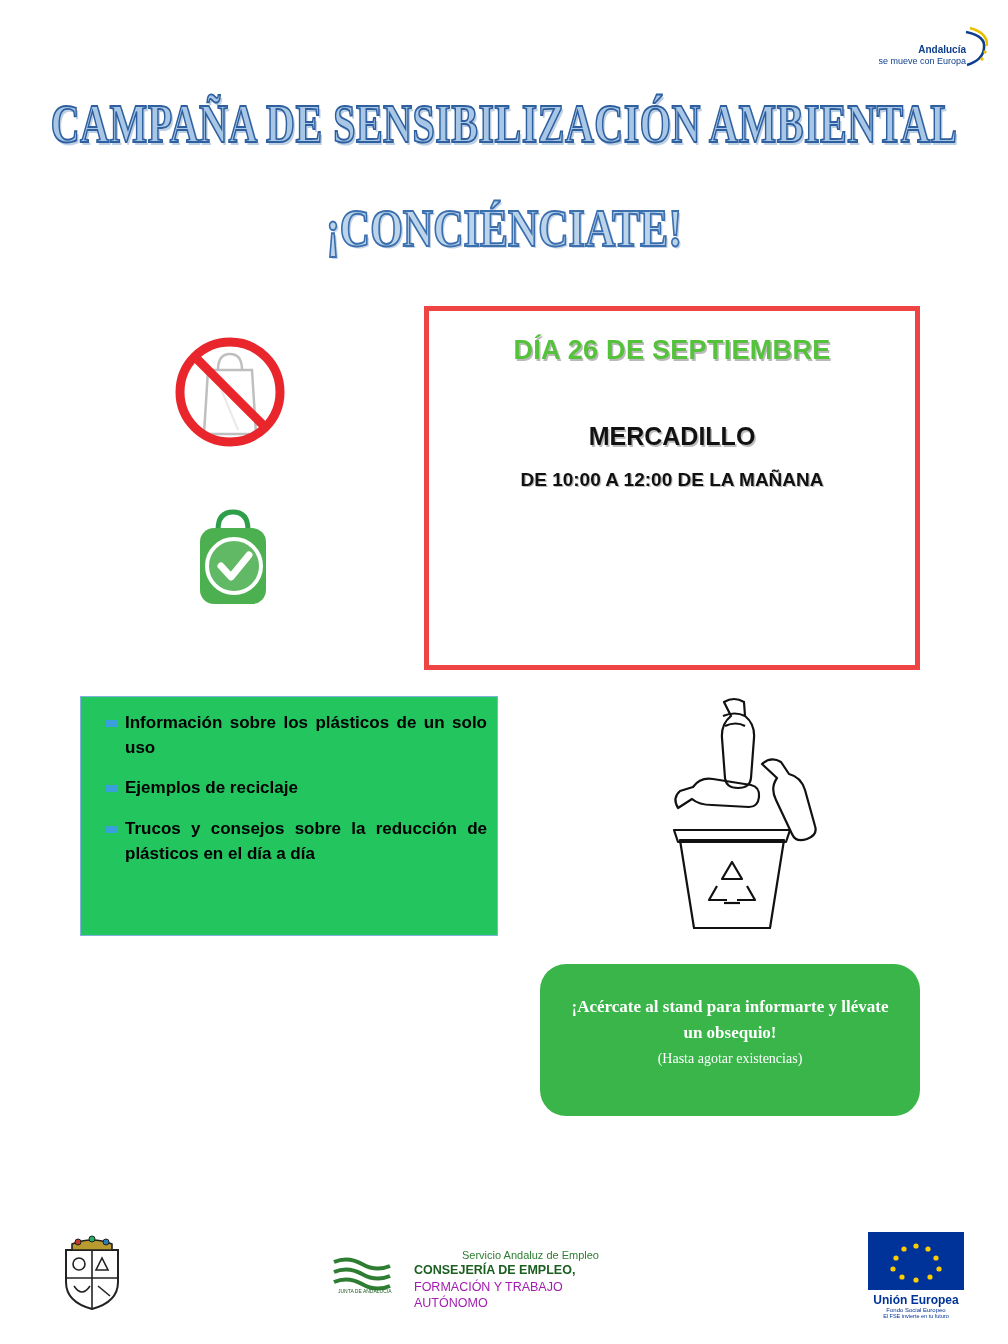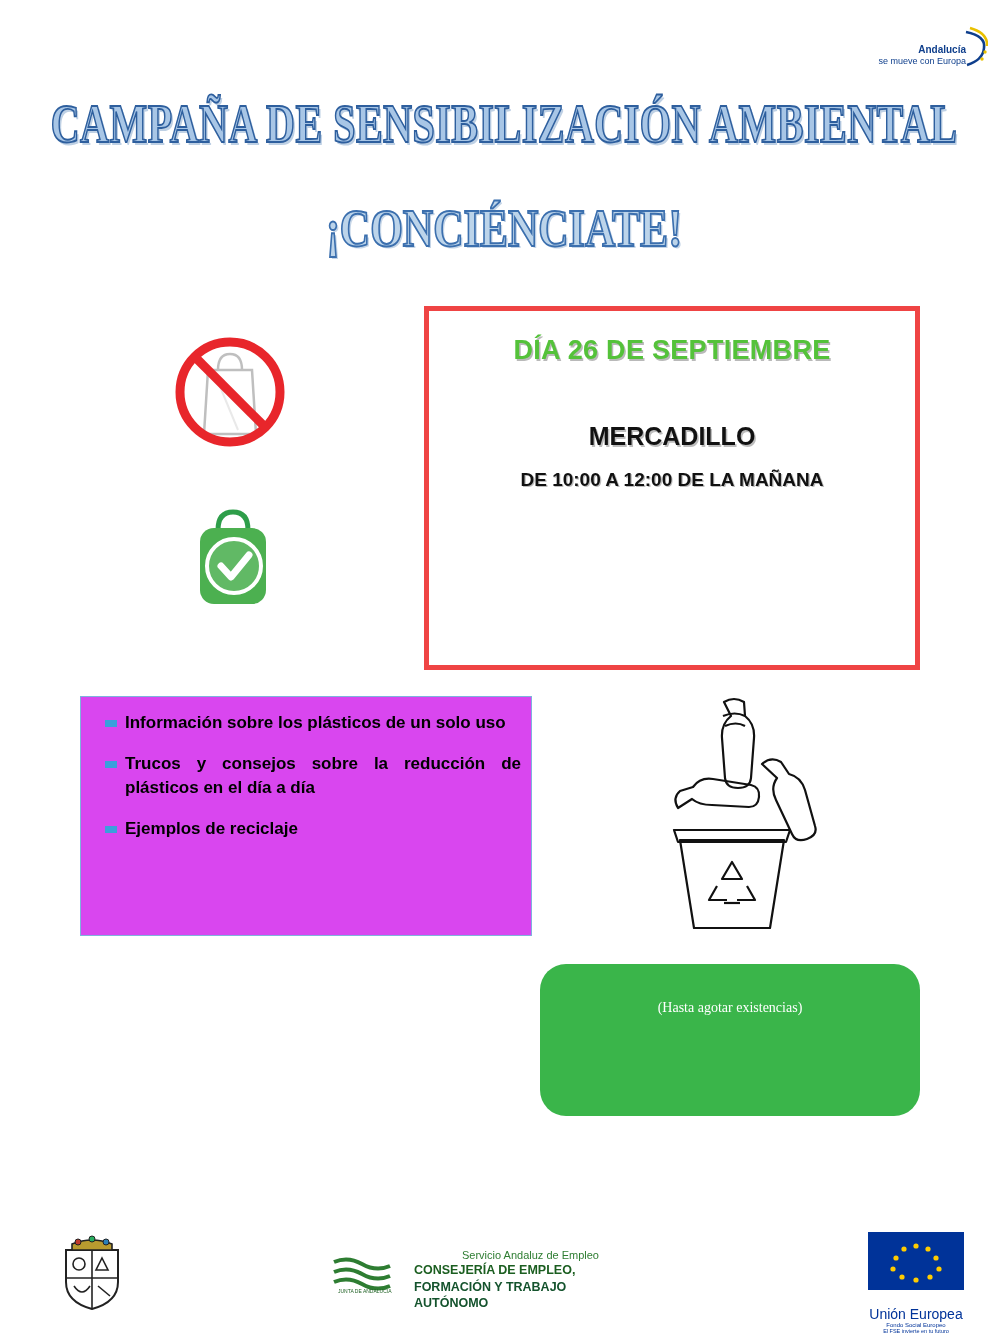--- a/index.html
+++ b/index.html
@@ -138,24 +138,24 @@
     color: #111111;
     text-shadow: 1.2px 1.2px 0 #bdbdbd;
     margin-top: 18px;
   }
 
   
   .list-box {
     position: absolute;
     top: 696px;
     left: 80px;
-    width: 452px;
+    width: 418px;
     height: 240px;
     border: 1px solid #7fb2dd;
-    background: #d946ef;
+    background: #22c55e;
     box-sizing: border-box;
     padding: 14px 10px 0 8px;
   }
   .list-item {
     display: flex;
     align-items: flex-start;
     margin-bottom: 16px;
     padding-left: 2px;
   }
   .list-item .bullet {
@@ -233,41 +233,41 @@
   }
   .sae-logo .sae-text {
     position: absolute;
     left: 84px;
     top: 4px;
     color: #1a7a3c;
     line-height: 1.3;
   }
   .sae-logo .sae-text .l1 { font-size: 11px; color:#2e7d32;margin-left:48px; }
   .sae-logo .sae-text .l2 { font-size: 12.5px; font-weight: bold; color:#1b5e20; }
-  .sae-logo .sae-text .l3 { font-size: 12.5px; font-weight: bold; color:#14532d; }
+  .sae-logo .sae-text .l3 { font-size: 12.5px; font-weight: normal; color:#a21caf; }
 
   .eu-logo {
     position: absolute;
     top: 1232px;
     left: 868px;
     width: 96px;
     height: 86px;
     text-align: center;
   }
   .eu-flag {
     width: 96px;
     height: 58px;
     background: #003399;
     position: relative;
   }
   .eu-logo .eu-title {
-    font-size: 14px;
-    font-weight: normal;
+    font-size: 12px;
+    font-weight: bold;
     color: #003399;
-    margin-top: 16px;
+    margin-top: 3px;
   }
   .eu-logo .eu-sub1 { font-size: 6px; color:#003399; }
   .eu-logo .eu-sub2 { font-size: 5.5px; color:#003399; }
 </style>
 </head>
 <body>
 
 <div class="andalucia-logo">
   <div class="al-text">
     <div class="l1">Andalucía</div>
@@ -308,25 +308,25 @@
   <div class="event-time">DE 10:00 A 12:00 DE LA MAÑANA</div>
 </div>
 
 <div class="list-box">
   <div class="list-item">
     <span class="bullet"></span>
     <span class="li-text">Información sobre los plásticos de un solo uso</span>
   </div>
   <div class="list-item">
     <span class="bullet"></span>
-    <span class="li-text">Trucos y consejos sobre la reducción de plásticos en el día a día</span>
+    <span class="li-text">Ejemplos de reciclaje</span>
   </div>
   <div class="list-item">
     <span class="bullet"></span>
-    <span class="li-text">Ejemplos de reciclaje</span>
+    <span class="li-text">Trucos y consejos sobre la reducción de plásticos en el día a día</span>
   </div>
 </div>
 
 <svg class="recycle-drawing" viewBox="0 0 240 250">
   <g fill="none" stroke="#111111" stroke-width="2.2" stroke-linejoin="round">
 
     <path d="M112 12 q10 -6 20 0 l1 14 q10 8 9 22 l-3 40 q-1 10 -13 10 q-12 0 -13 -10 l-3 -40 q-1 -14 9 -22 z"></path>
     <path d="M111 26 q12 -5 22 0"></path>
     <path d="M113 36 q11 -5 20 0"></path>
 
@@ -338,20 +338,21 @@
     <path d="M62 140 l116 0 l-4 12 l-108 0 z"></path>
 
     <path d="M120 172 l10 17 l-20 0 z"></path>
     <path d="M105 196 l-8 14 l18 0"></path>
     <path d="M135 196 l8 14 l-18 0"></path>
     <path d="M112 213 l16 0"></path>
   </g>
 </svg>
 
 <div class="green-callout">
+  <div class="gc-main">¡Acércate al stand para informarte y llévate un obsequio!</div>
   <div class="gc-note">(Hasta agotar existencias)</div>
 </div>
 
 <svg class="crest" viewBox="0 0 68 78">
   <path d="M8 16 L60 16 L60 48 Q60 68 34 75 Q8 68 8 48 Z" fill="#ffffff" stroke="#222" stroke-width="2"></path>
   <path d="M14 10 Q34 2 54 10 L54 16 L14 16 Z" fill="#b99b2f" stroke="#222" stroke-width="1.6"></path>
   <circle cx="20" cy="8" r="3" fill="#c0392b" stroke="#222" stroke-width="1"></circle>
   <circle cx="34" cy="5" r="3" fill="#27ae60" stroke="#222" stroke-width="1"></circle>
   <circle cx="48" cy="8" r="3" fill="#2980b9" stroke="#222" stroke-width="1"></circle>
   <line x1="34" y1="16" x2="34" y2="75" stroke="#222" stroke-width="1.6"></line>

